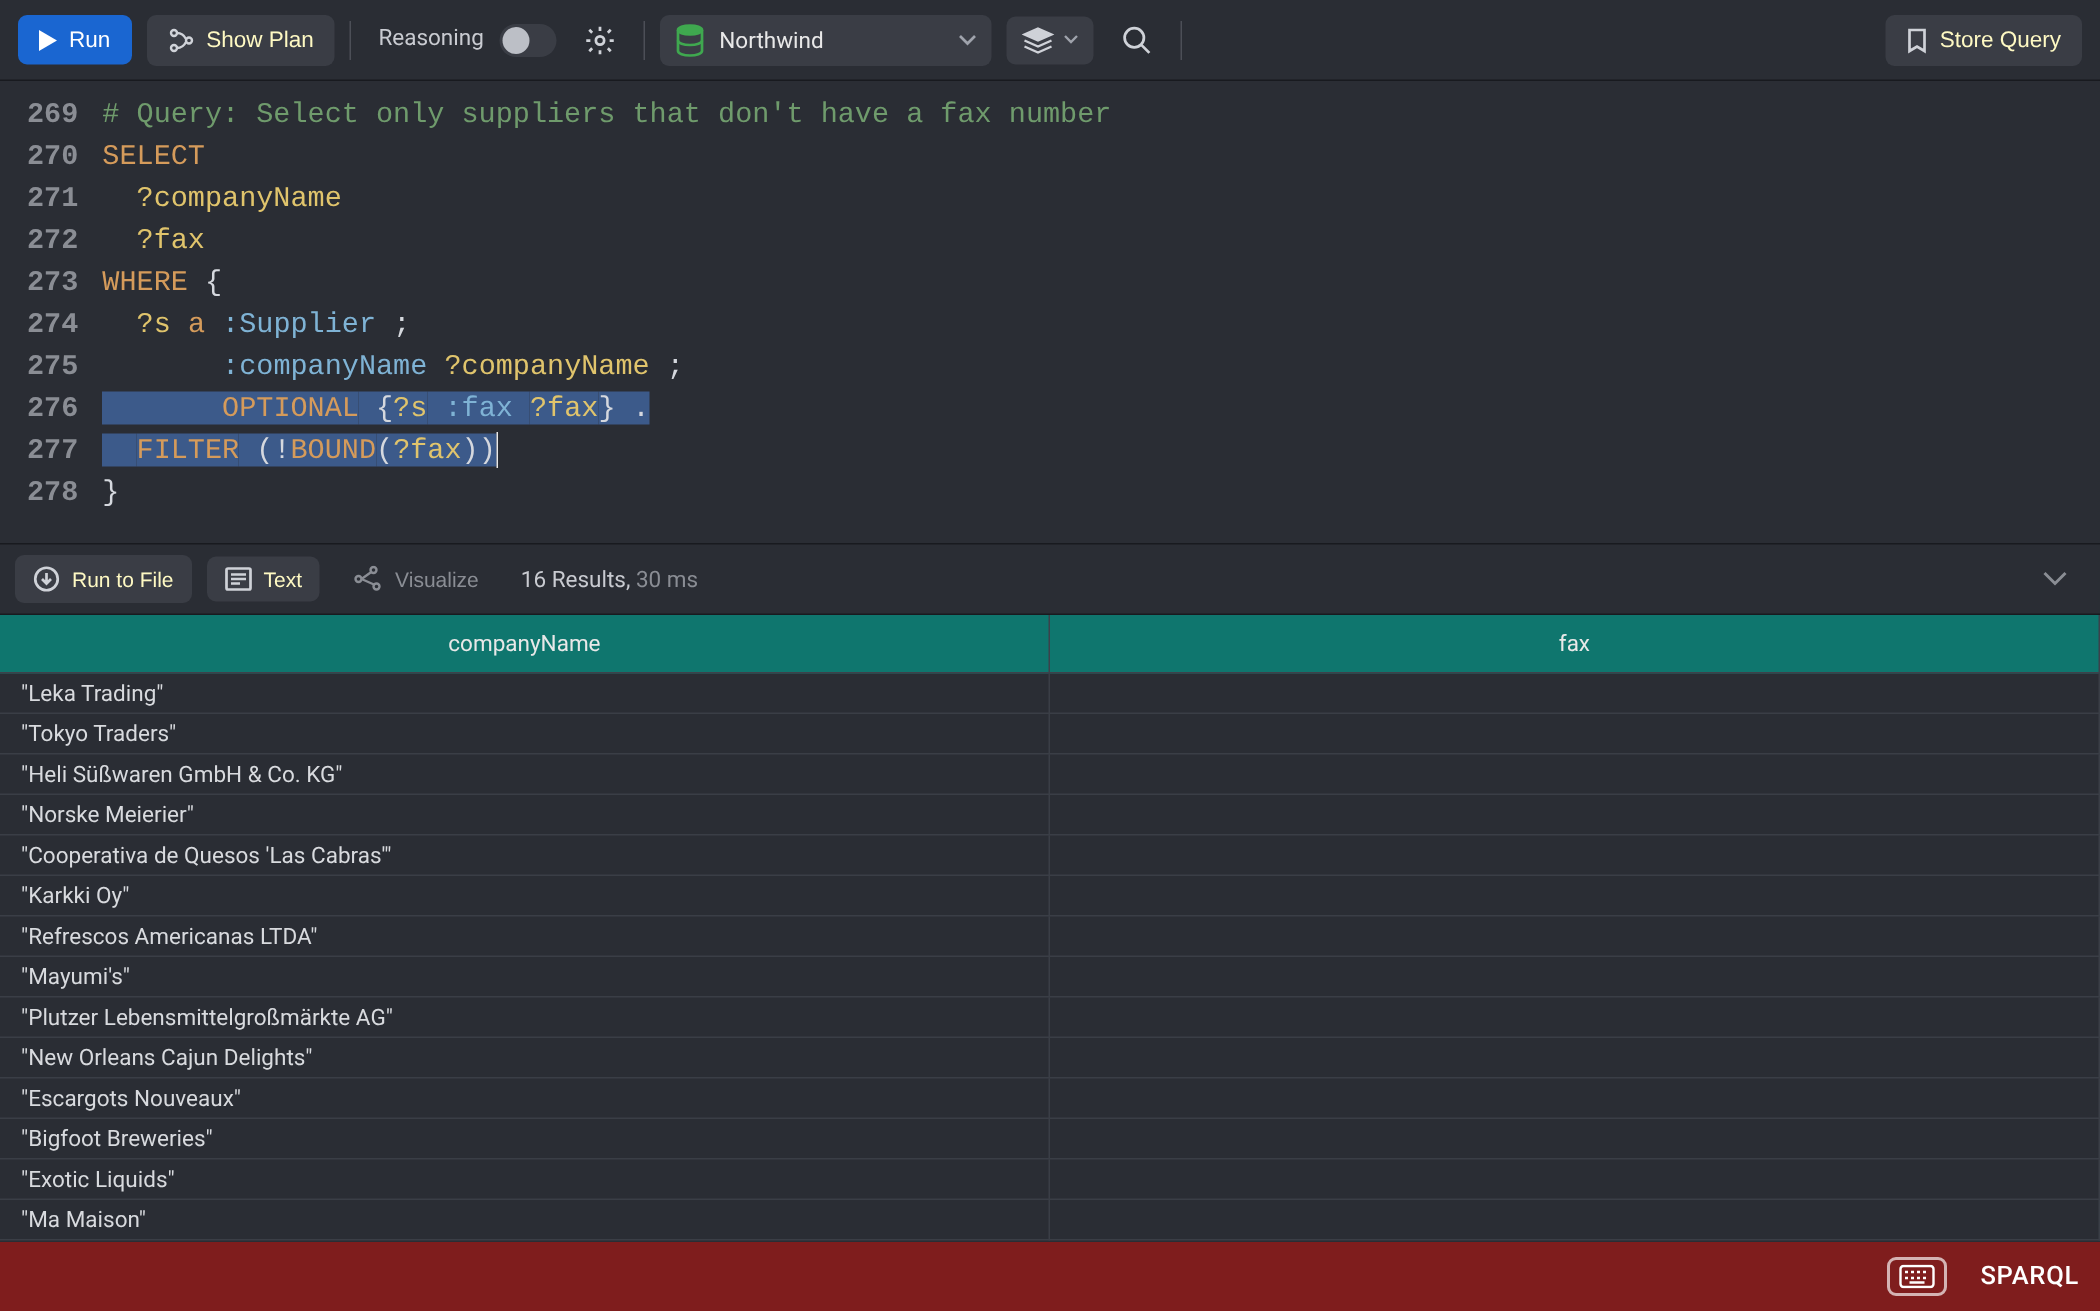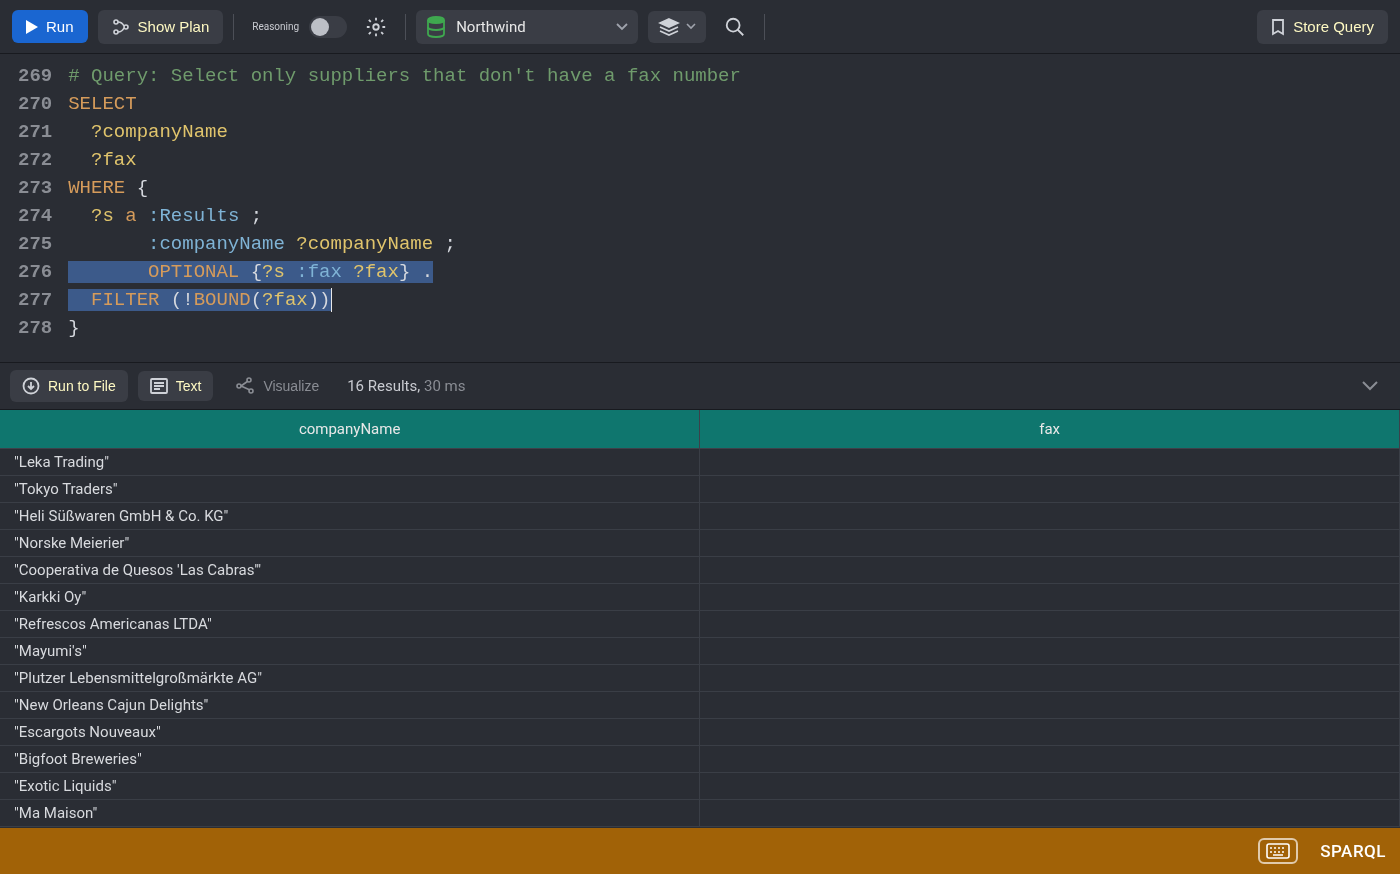--- a/index.html
+++ b/index.html
@@ -36,21 +36,21 @@
     border: none;
     color: #fef9c3;
   }
   .btn.primary { background: #1a66d1; color: #fff; }
   .btn.secondary { background: #3a3d45; }
   .btn.ghost { background: transparent; }
   .btn.store { background: #3a3d45; }
   .btn .icon { display: inline-flex; }
   .divider { width: 1px; height: 26px; background: #4c4f57; }
 
-  .reasoning-wrap { display: flex; align-items: center; gap: 10px; font-size: 10px; color: #c9cbd1; margin-left: 8px; }
+  .reasoning-wrap { display: flex; gap: 10px; font-size: 15px; color: #c9cbd1; margin-left: 8px; }
   .toggle {
     width: 38px; height: 22px; border-radius: 11px; background: #3a3d45;
     display: inline-flex; align-items: center; padding: 2px; cursor: pointer;
   }
   .toggle .knob { width: 18px; height: 18px; border-radius: 50%; background: #bcbfc6; }
 
   .gear-btn { background: transparent; padding: 6px 8px; }
 
   .db-select {
     display: inline-flex; align-items: center; gap: 10px;
@@ -124,21 +124,21 @@
     border-right: 1px solid #3d414a; border-bottom: 1px solid #3d414a;
   }
   tbody td {
     padding: 4px 14px; border-right: 1px solid #3a3e46;
     border-bottom: 1px solid #3a3e46; color: #d8dade; height: 27px;
   }
   tbody td:first-child { color: #d8dade; }
 
   
   .footer {
-    height: 46px; background: #a16207; display: flex; align-items: center;
+    height: 46px; background: #7f1d1d; display: flex; align-items: center;
     padding: 0 14px; color: #fff;
   }
   .footer .spacer { flex: 1; }
   .kb-btn {
     border: 2px solid #ffffffaa; border-radius: 6px; padding: 3px 6px; display: inline-flex;
   }
   .lang { font-size: 17px; font-weight: 500; margin-left: 22px; letter-spacing: 0.5px; }
 
   svg { display: block; }
 </style>
@@ -252,21 +252,21 @@
       <div>276</div>
       <div>277</div>
       <div>278</div>
     </div>
   <div class="code" id="code">
       <div class="line"><span class="tok-comment"># Query: Select only suppliers that don't have a fax number</span></div>
       <div class="line"><span class="tok-keyword">SELECT</span></div>
       <div class="line"><span class="">  </span><span class="tok-var">?companyName</span></div>
       <div class="line"><span class="">  </span><span class="tok-var">?fax</span></div>
       <div class="line"><span class="tok-keyword">WHERE</span><span class="tok-punct"> {</span></div>
-      <div class="line"><span class="">  </span><span class="tok-var">?s</span><span class=""> </span><span class="tok-keyword">a</span><span class=""> </span><span class="tok-prefix">:Results</span><span class="tok-punct"> ;</span></div>
+      <div class="line"><span class="">  </span><span class="tok-var">?s</span><span class=""> </span><span class="tok-keyword">a</span><span class=""> </span><span class="tok-prefix">:Supplier</span><span class="tok-punct"> ;</span></div>
       <div class="line"><span class="">       </span><span class="tok-prefix">:companyName</span><span class=""> </span><span class="tok-var">?companyName</span><span class="tok-punct"> ;</span></div>
       <div class="line"><span class=" sel">       </span><span class="tok-keyword sel">OPTIONAL</span><span class="tok-punct sel"> {</span><span class="tok-var sel">?s</span><span class=" sel"> </span><span class="tok-prefix sel">:fax</span><span class=" sel"> </span><span class="tok-var sel">?fax</span><span class="tok-punct sel">} .</span></div>
       <div class="line"><span class=" sel">  </span><span class="tok-keyword sel">FILTER</span><span class="tok-punct sel"> (</span><span class="tok-punct sel">!</span><span class="tok-func sel">BOUND</span><span class="tok-punct sel">(</span><span class="tok-var sel">?fax</span><span class="tok-punct sel">))</span><span class="cursor" style="display:inline-block;position:static;vertical-align:middle"></span></div>
       <div class="line"><span class="tok-punct">}</span></div>
     </div>
 </div>
 
 <div class="results-bar">
   <button class="btn secondary">
     <span>

